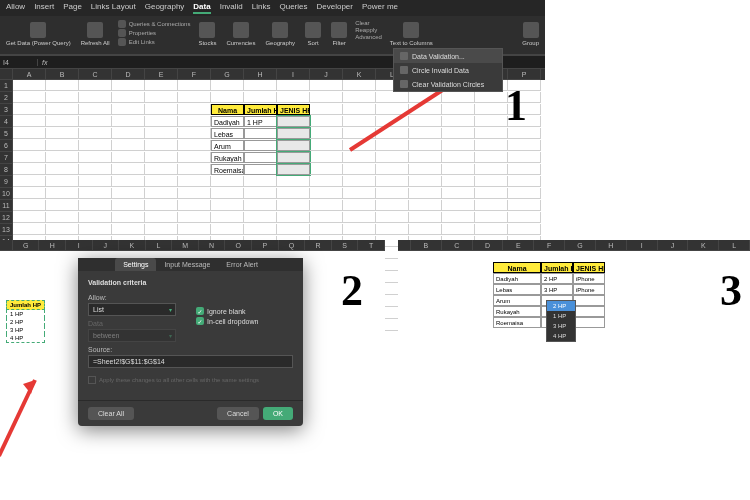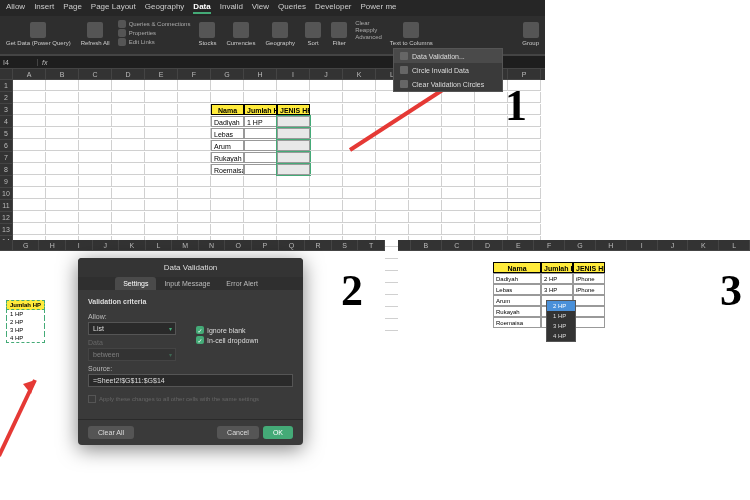--- a/index.html
+++ b/index.html
@@ -78,25 +78,25 @@
 </style>
 </head>
 <body>
 
 <div class="panel panel-1">
   <div class="ribbon">
     <div class="menu-bar">
       <span>Allow</span>
       <span>Insert</span>
       <span>Page</span>
-      <span>Page Layout</span>
+      <span>Links Layout</span>
       <span>Geography</span>
       <span class="active">Data</span>
       <span>Invalid</span>
-      <span>View</span>
+      <span>Links</span>
       <span>Queries</span>
       <span>Developer</span>
       <span>Power me</span>
     </div>
     <div class="ribbon-body">
       <div class="rb-btn">
           <div class="rb-icon"></div>
           <span>Get Data (Power Query)</span>
         </div>
       <div class="rb-btn">
@@ -633,21 +633,20 @@
 
   <div class="small-grid">
     <div class="sg-hdr">Jumlah HP</div>
     <div class="sg-cell">1 HP</div>
     <div class="sg-cell">2 HP</div>
     <div class="sg-cell">3 HP</div>
     <div class="sg-cell">4 HP</div>
   </div>
 
   <div class="dlg">
-    <div class="dlg-title">Data Validation</div>
     <div class="dlg-tabs">
       <div class="dlg-tab sel">Settings</div>
       <div class="dlg-tab">Input Message</div>
       <div class="dlg-tab">Error Alert</div>
     </div>
     <div class="dlg-body">
       <div style="font-weight:600;margin-bottom:4px">Validation criteria</div>
       <div class="dlg-row">
         <div>
           <div class="dlg-label">Allow:</div>

